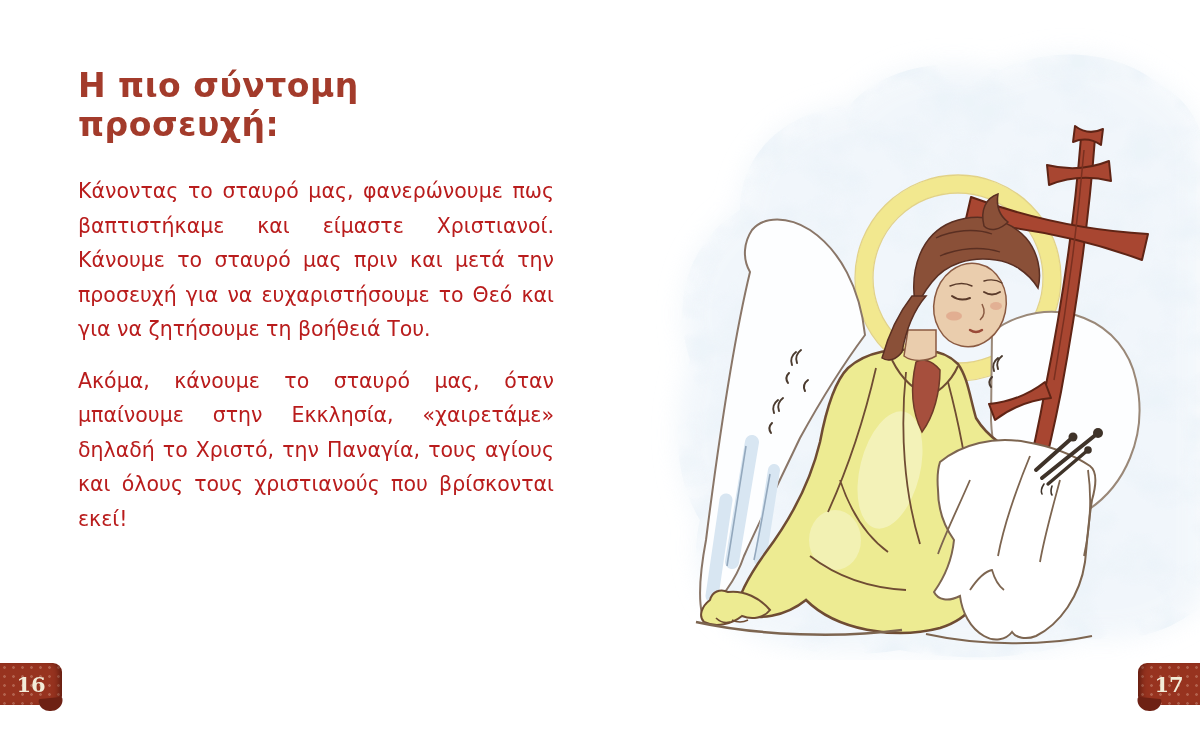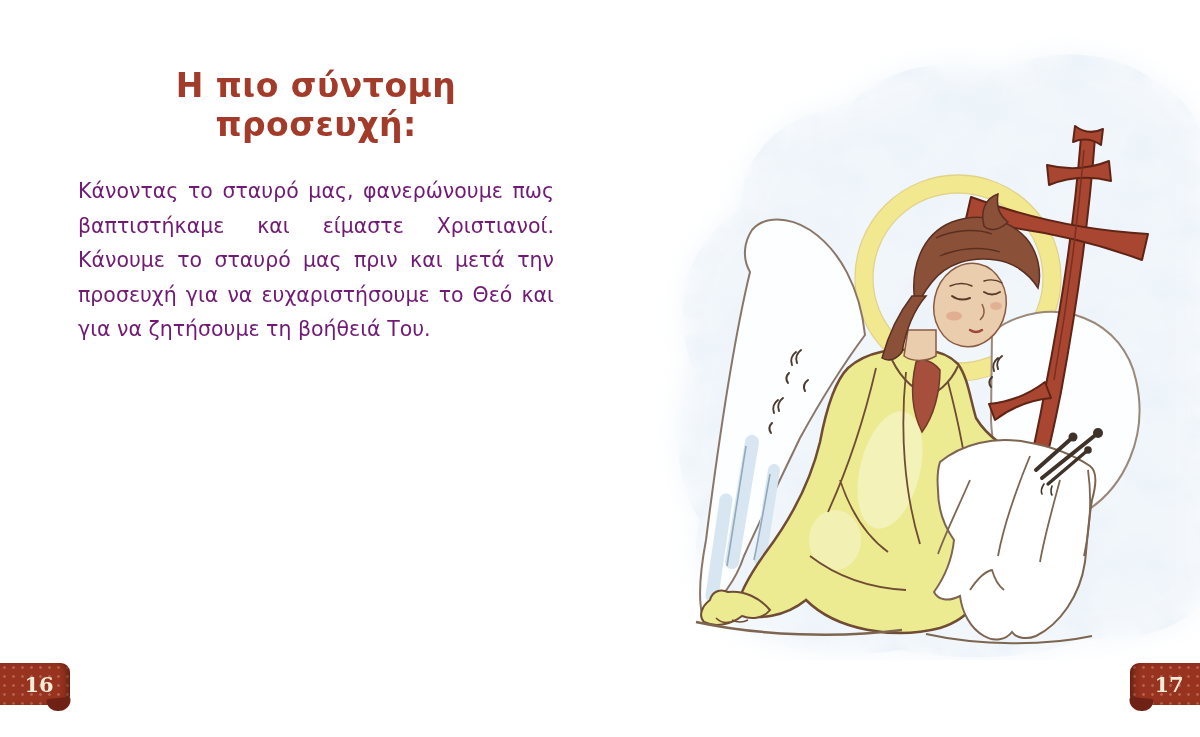--- a/index.html
+++ b/index.html
@@ -5,54 +5,55 @@
   html,body{margin:0;padding:0;}
   body{
     width:1200px;height:737px;position:relative;overflow:hidden;
     background:#ffffff;font-family:"DejaVu Sans",sans-serif;
   }
   .spread{position:absolute;inset:0;}
   
   .text-col{position:absolute;left:78px;top:66px;width:476px;}
   .page-title{
     color:#A33B2B;font-size:33px;line-height:39px;font-weight:bold;
-    text-align:center;margin:0 0 30px 0;letter-spacing:0.5px;
+    margin:0 0 30px 0;letter-spacing:0.5px;
   }
   .page-title span{display:block;}
   .body-par{
-    color:#701a75;font-size:20.5px;line-height:34.5px;
+    color:#b91c1c;font-size:20.5px;line-height:34.5px;
     text-align:justify;margin:0 0 17px 0;
   }
   
   .illustration{position:absolute;left:640px;top:0;width:560px;height:660px;}
   
   .tab{
     position:absolute;top:663px;height:42px;width:62px;
     background-color:#97331F;
     background-image:radial-gradient(rgba(240,205,185,0.30) 1.1px,transparent 1.6px);
     background-size:9px 9px;
     color:#F2ECD8;font-family:"DejaVu Serif",serif;font-weight:bold;font-size:21px;
-    display:flex;align-items:center;justify-content:center;padding-left:8px;
+    display:flex;align-items:center;justify-content:center;
   }
   .tab-left{left:0;border-radius:0 9px 9px 0;box-shadow:inset -6px 0 6px -3px rgba(50,10,4,.55);}
   .tab-right{right:0;border-radius:9px 0 0 9px;box-shadow:inset 6px 0 6px -3px rgba(50,10,4,.55);}
   .curl{position:absolute;bottom:-6px;width:24px;height:13px;background:#6E2114;}
   .curl-left{right:-1px;border-radius:2px 2px 12px 12px;transform:rotate(-6deg);}
   .curl-right{left:-1px;border-radius:2px 2px 12px 12px;transform:rotate(6deg);}
 </style>
 </head>
 <body>
 
 <div class="spread">
 
   <div class="text-col">
     <h1 class="page-title">
       <span>Η πιο σύντομη προσευχή:</span>
     </h1>
     <p class="body-par">Κάνοντας το σταυρό μας, φανερώνουμε πως βαπτιστήκαμε και είμαστε Χριστιανοί. Κάνουμε το σταυρό μας πριν και μετά την προσευχή για να ευχαριστήσουμε το Θεό και για να ζητήσουμε τη βοήθειά Του.</p>
+    <p class="body-par">Ακόμα, κάνουμε το σταυρό μας, όταν μπαίνουμε στην Εκκλησία, «χαιρετάμε» δηλαδή το Χριστό, την Παναγία, τους αγίους και όλους τους χριστιανούς που βρίσκονται εκεί!</p>
   </div>
 
   <svg class="illustration" viewBox="0 0 560 660">
     <defs>
       <filter id="soft" x="-20%" y="-20%" width="140%" height="140%">
         <feGaussianBlur stdDeviation="12"></feGaussianBlur>
       </filter>
       <filter id="mottleF" x="-10%" y="-10%" width="120%" height="120%">
         <feTurbulence type="fractalNoise" baseFrequency="0.020 0.024" numOctaves="3" seed="11" result="t"></feTurbulence>
         <feColorMatrix in="t" type="matrix" values="0 0 0 0 0.84  0 0 0 0 0.90  0 0 0 0 0.95  2.6 0 0 0 -1.0"></feColorMatrix>

